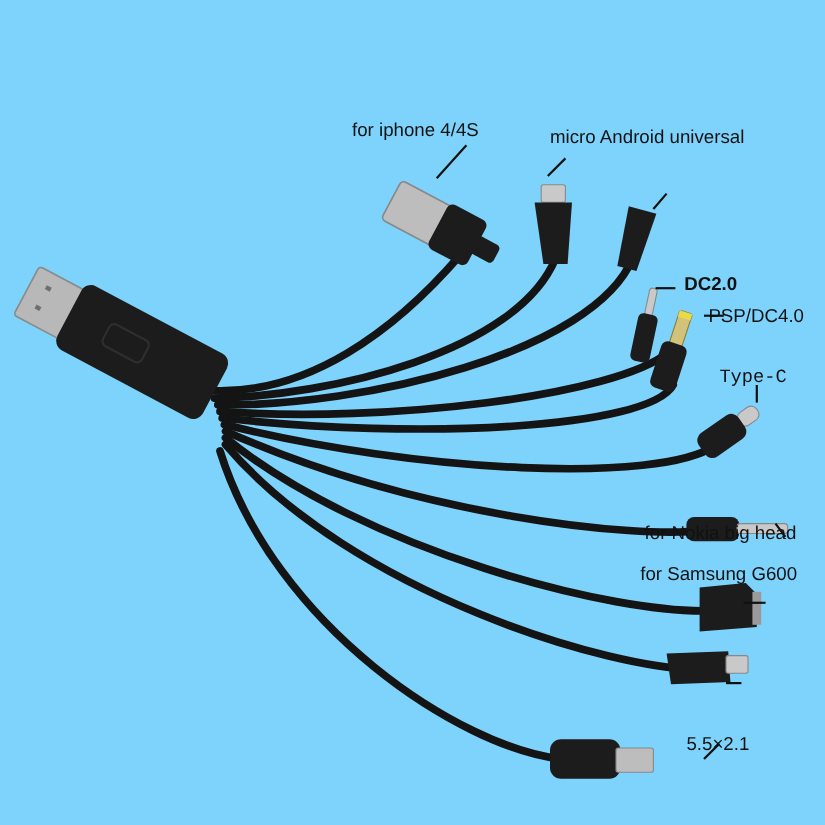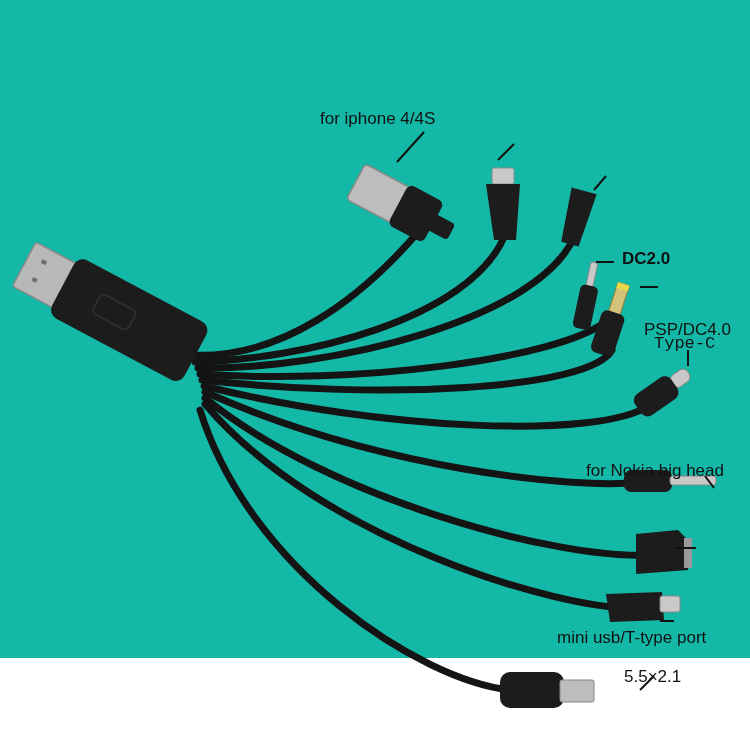--- a/index.html
+++ b/index.html
@@ -1,17 +1,17 @@
 <!DOCTYPE html>
 <html><head>
 <meta charset="utf-8">
 <style>
   html, body { margin: 0; padding: 0; background: #ffffff; }
   body { width: 750px; height: 750px; position: relative; overflow: hidden; }
-  .stage { position: absolute; left: 0; top: 0; width: 750px; height: 658px; background: #14b8a6; }
+  .stage { position: absolute; left: 0; top: 0; width: 750px; height: 750px; background: #7dd3fc; }
   svg.cables { position: absolute; left: 0; top: 0; }
   .label {
     position: absolute;
     font-family: "Liberation Sans", sans-serif;
     font-size: 17px;
     color: #111111;
     white-space: nowrap;
     line-height: 1;
   }
 </style>
@@ -103,19 +103,20 @@
       <line x1="640" y1="287" x2="658" y2="287"></line>
       <line x1="688" y1="350" x2="688" y2="366"></line>
       <line x1="705" y1="476" x2="714" y2="488"></line>
       <line x1="676" y1="548" x2="696" y2="548"></line>
       <line x1="660" y1="621" x2="674" y2="621"></line>
       <line x1="654" y1="676" x2="640" y2="690"></line>
     </g>
   </svg>
 
   <div class="label" style="left:320px;top:110px;">for iphone 4/4S</div>
+  <div class="label" style="left:500px;top:116px;">micro Android universal</div>
   <div class="label" style="left:622px;top:250px;font-weight:bold;">DC2.0</div>
-  <div class="label" style="left:644px;top:279px;margin-top:42px;">PSP/DC4.0</div>
+  <div class="label" style="left:644px;top:279px;">PSP/DC4.0</div>
   <div class="label" style="left:654px;top:335px;font-family:Liberation Mono, monospace;">Type-C</div>
-  <div class="label" style="left:586px;top:462px;">for Nokia big head</div>
-  <div class="label" style="left:557px;top:629px;">mini usb/T-type port</div>
+  <div class="label" style="left:586px;top:476px;">for Nokia big head</div>
+  <div class="label" style="left:582px;top:513px;">for Samsung G600</div>
   <div class="label" style="left:624px;top:668px;">5.5×2.1</div>
 </div>
 
 </body></html>

